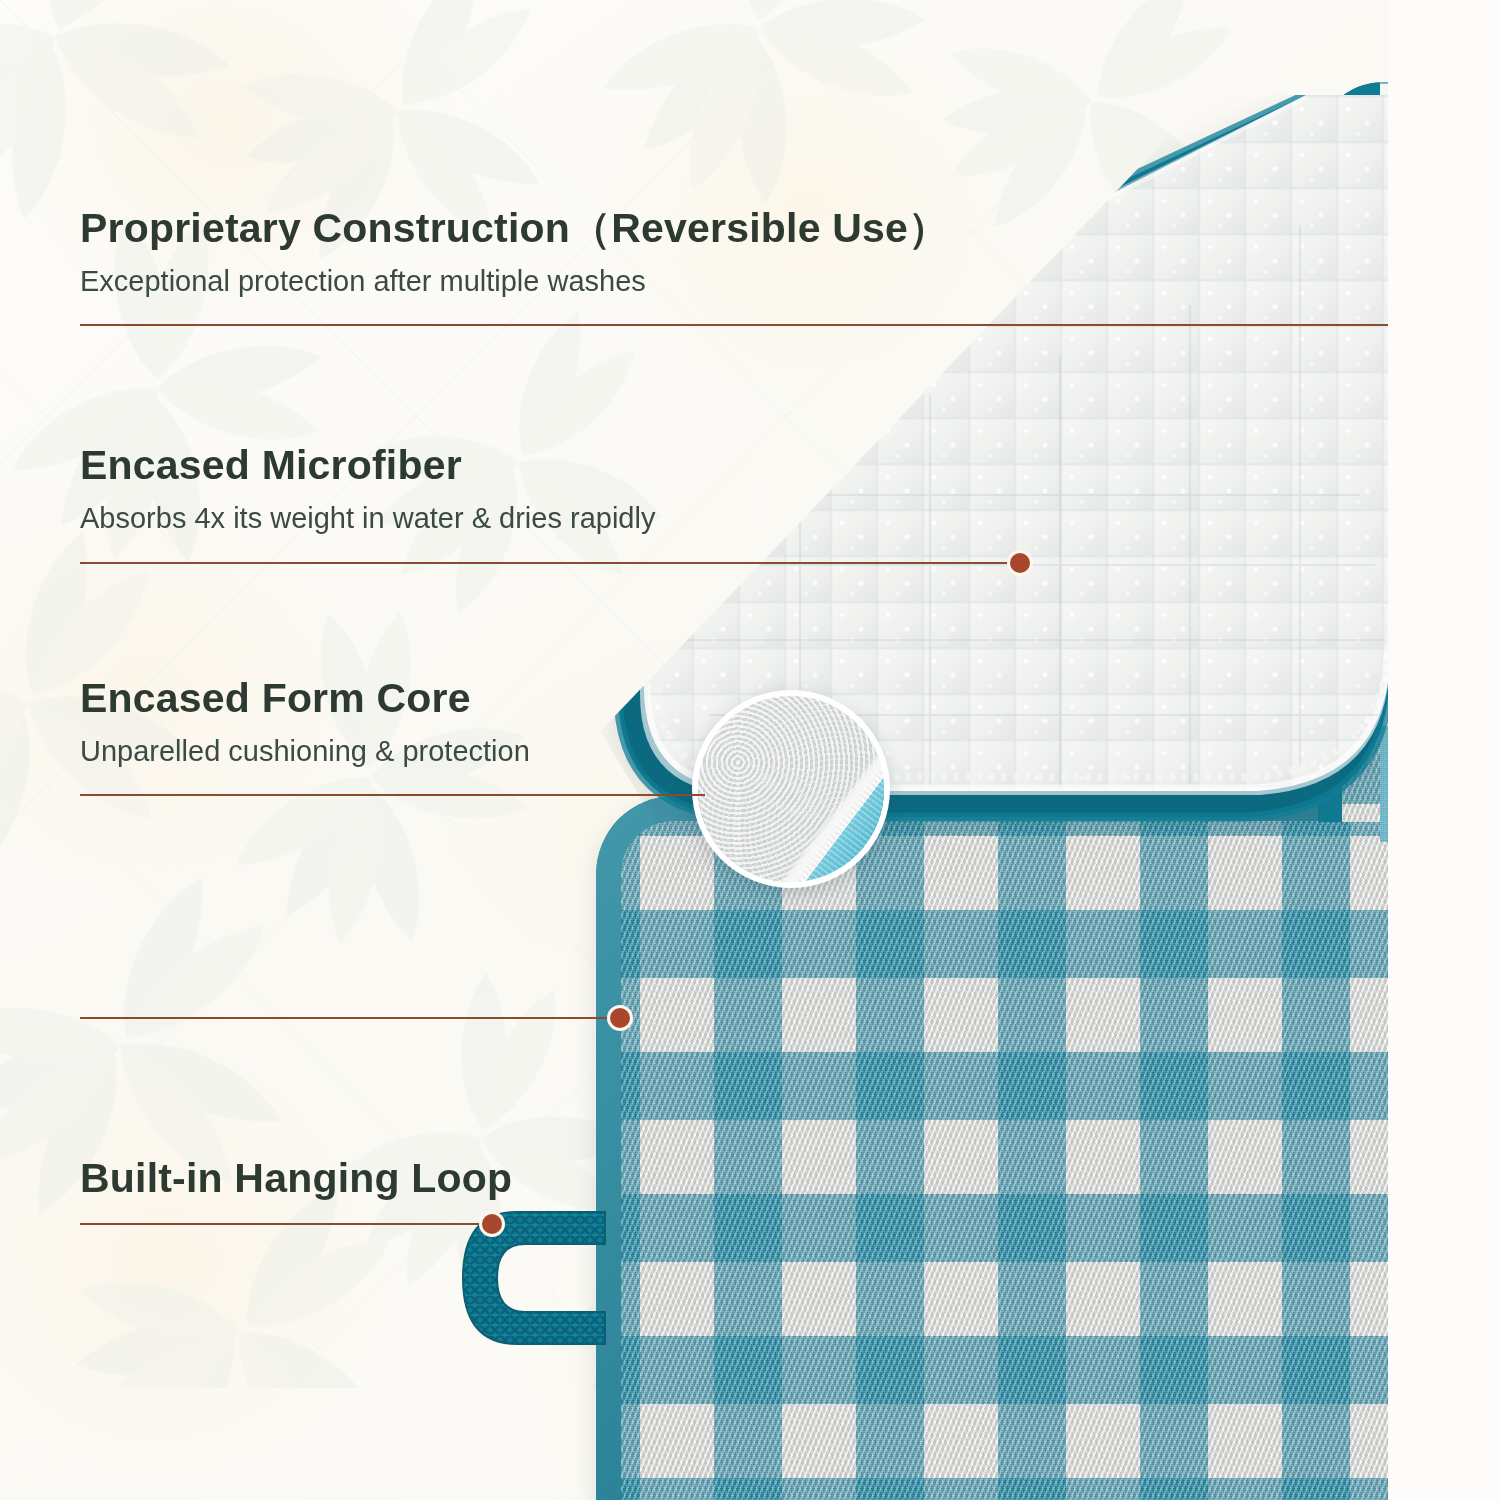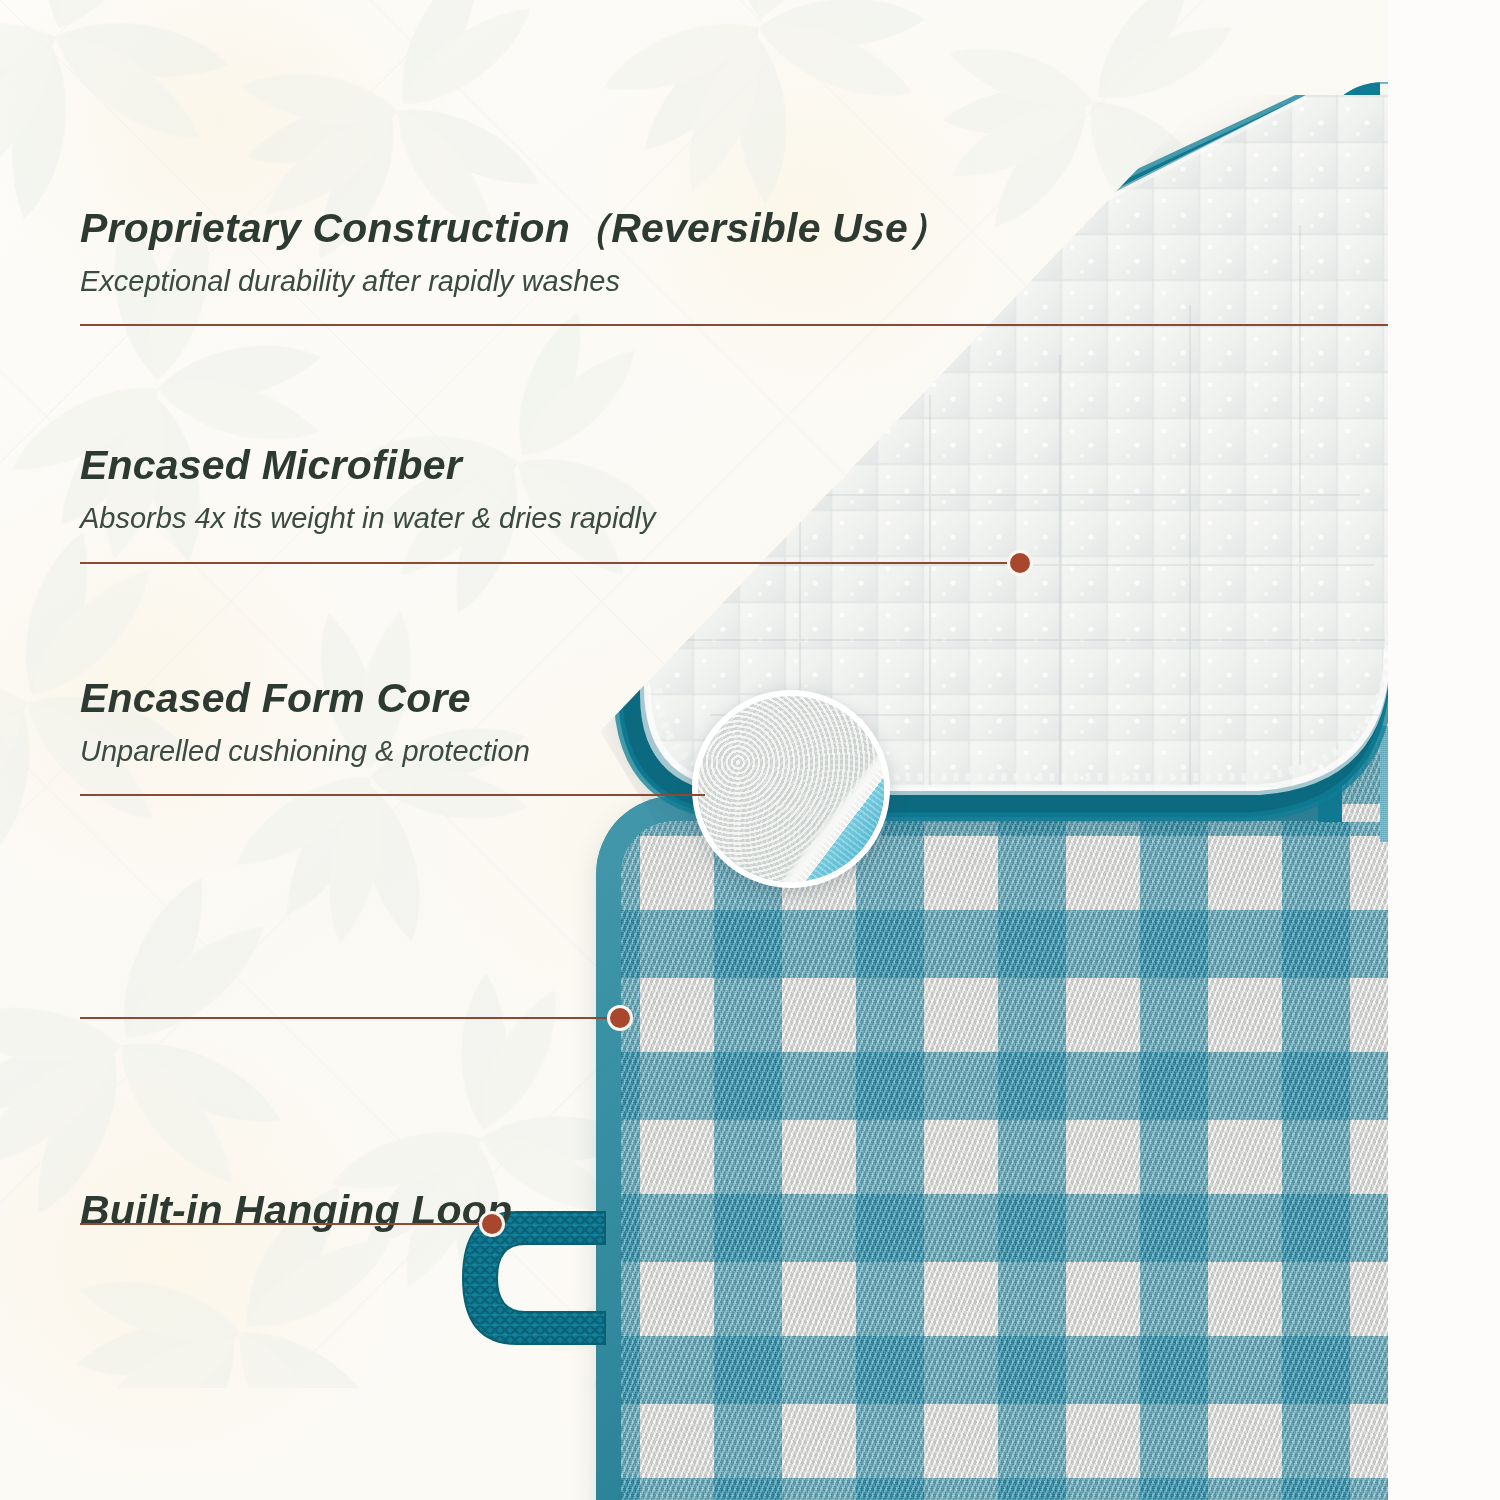--- a/index.html
+++ b/index.html
@@ -9,21 +9,20 @@
     overflow:hidden;
     background:#fdfcfa;
     font-family:"Liberation Sans", sans-serif;
   }
 
   #stage {
     position:relative;
     width:1388px; height:1500px;
     overflow:hidden;
     background:#c4b5fd;
-    font-style:italic;
   }
 
   
   .bg-base {
     position:absolute; inset:0;
     background:
       radial-gradient(ellipse 340px 300px at 16% 8%,  rgba(250,244,228,.75), rgba(250,244,228,0) 70%),
       radial-gradient(ellipse 300px 280px at 58% 14%, rgba(252,246,230,.80), rgba(252,246,230,0) 70%),
       radial-gradient(ellipse 320px 300px at 10% 46%, rgba(251,245,229,.70), rgba(251,245,229,0) 70%),
       radial-gradient(ellipse 300px 300px at 46% 56%, rgba(252,247,233,.55), rgba(252,247,233,0) 70%),
@@ -251,40 +250,40 @@
                   background-image:repeating-linear-gradient(37deg, rgba(255,255,255,.35) 0 2px, rgba(0,0,0,.12) 2px 5px);
                   opacity:.5;
                   -webkit-mask:linear-gradient(127deg, #000 0 17%, transparent 19% 65%, #000 67% 100%);
                   mask:linear-gradient(127deg, #000 0 17%, transparent 19% 65%, #000 67% 100%);"></div>
     </div>
 
   </div>
 
   <div class="callout" style="left:80px;top:206px;">
     <div class="callout-title">Proprietary Construction（Reversible Use）</div>
-    <div class="callout-sub">Exceptional durability after rapidly washes</div>
+    <div class="callout-sub">Exceptional protection after multiple washes</div>
   </div>
   <div class="leader" style="left:80px;top:324px;width:1362px;"></div>
   <div class="leader-dot" style="left:1442px;top:325px;"></div>
 
   <div class="callout" style="left:80px;top:443px;">
     <div class="callout-title">Encased Microfiber</div>
     <div class="callout-sub">Absorbs 4x its weight in water &amp; dries rapidly</div>
   </div>
   <div class="leader" style="left:80px;top:562px;width:940px;"></div>
   <div class="leader-dot" style="left:1020px;top:563px;"></div>
 
   <div class="callout" style="left:80px;top:676px;">
     <div class="callout-title">Encased Form Core</div>
     <div class="callout-sub">Unparelled cushioning &amp; protection</div>
   </div>
   <div class="leader" style="left:80px;top:794px;width:625px;"></div>
 
   <div class="leader" style="left:80px;top:1017px;width:540px;"></div>
   <div class="leader-dot" style="left:620px;top:1018px;"></div>
 
-  <div class="callout" style="left:80px;top:1188px;">
+  <div class="callout" style="left:80px;top:1156px;">
     <div class="callout-title">Built-in Hanging Loop</div>
   </div>
   <div class="leader" style="left:80px;top:1223px;width:412px;"></div>
   <div class="leader-dot" style="left:492px;top:1224px;"></div>
 
 </div>
 
 </body></html>

